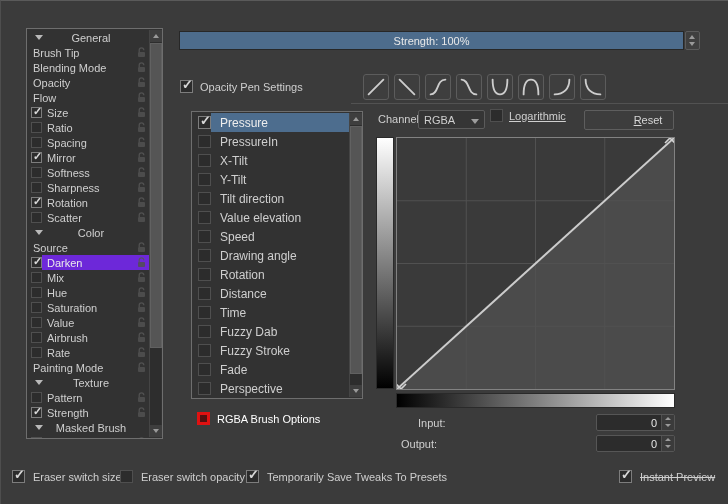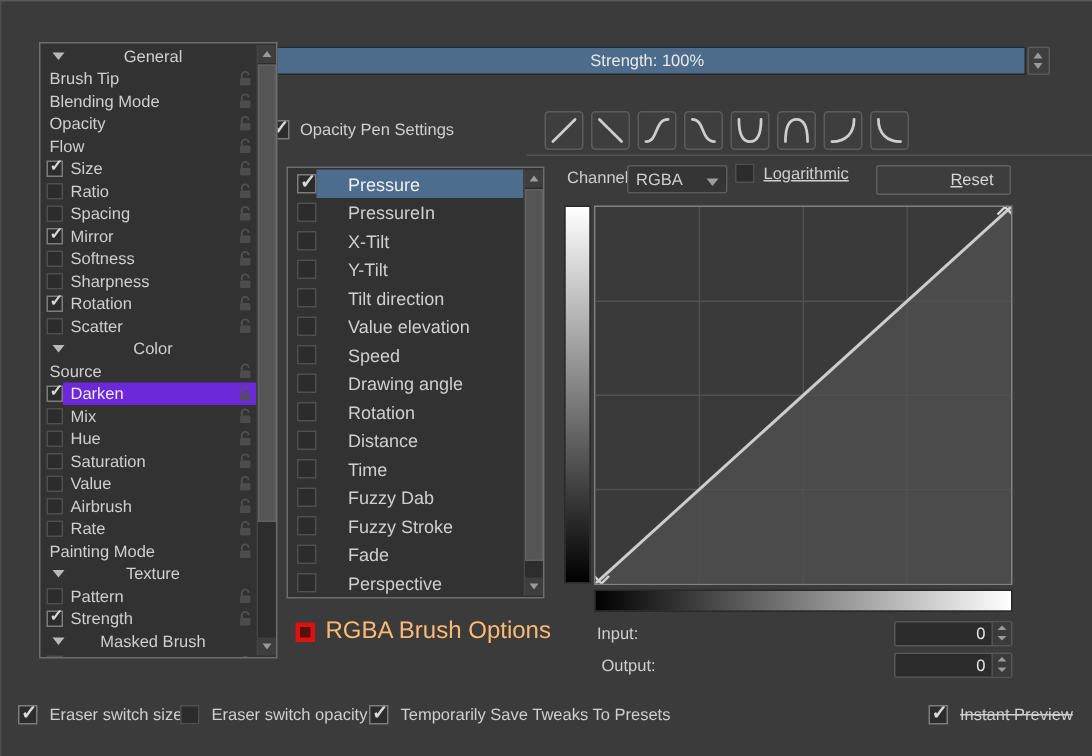--- a/index.html
+++ b/index.html
@@ -26,21 +26,21 @@
     background:#2d2d2d; border-left:1px solid #454545;
   }
   .sb-btn { position:absolute; left:0; width:12px; height:12px; background:#3e3e3e; }
   .sb-btn.up { top:0; } .sb-btn.down { bottom:0; }
   .tri-up, .tri-down, .tri-right { width:0; height:0; position:absolute; left:3px; }
   .tri-up    { top:4px; border-left:3px solid transparent; border-right:3px solid transparent; border-bottom:4px solid #9a9a9a; }
   .tri-down  { top:4px; border-left:3px solid transparent; border-right:3px solid transparent; border-top:4px solid #9a9a9a; }
   .sb-thumb { position:absolute; left:0; width:12px; background:#555555; border:1px solid #616161; }
   
   .option-list {
-    position:absolute; left:25px; top:27px; width:159px; height:411px;
+    position:absolute; left:25px; top:27px; width:137px; height:411px;
     background:#323232; border:1px solid #6e6e6e; overflow:hidden;
   }
   .option-rows { position:absolute; left:1px; top:1px; right:13px; }
   .opt-row { display:flex; align-items:center; height:15px; padding-left:3px; position:relative; }
   .opt-row .cb { width:11px; height:11px; flex:0 0 11px; }
   .opt-row .cb .mark { font-size:11px; line-height:11px; top:-2px; left:1px; }
   .opt-fill { flex:1; display:flex; align-items:center; height:15px; padding-left:5px; position:relative; }
   .opt-row.plain .opt-fill { padding-left:2px; }
   .opt-fill.selected { background:#6d28d9; color:#eaeaea; }
   .opt-row.header { justify-content:flex-start; }
@@ -68,21 +68,21 @@
     border-radius:3px; display:flex; align-items:center; justify-content:center;
   }
   .panel-sep { position:absolute; left:350px; top:102px; width:378px; height:1px; background:#525252; }
   
   .sensor-list {
     position:absolute; left:190px; top:110px; width:172px; height:288px;
     background:#323232; border:1px solid #6e6e6e; overflow:hidden;
   }
   .sensor-rows { position:absolute; left:1px; top:1px; right:13px; }
   .sensor-row { display:flex; align-items:center; height:19px; padding-left:5px; font-size:12px; }
-  .sensor-fill { flex:1; display:flex; align-items:center; height:19px; padding-left:21px; }
+  .sensor-fill { flex:1; display:flex; align-items:center; height:19px; padding-left:9px; }
   .sensor-fill.selected { background:#4d6d8e; color:#eeeeee; }
   
   .channel-label { position:absolute; left:377px; top:112px; }
   .dropdown {
     position:absolute; left:417px; top:109px; width:67px; height:19px;
     background:#353535; border:1px solid #5b5b5b; border-radius:2px;
     display:flex; align-items:center; padding-left:5px;
   }
   .dd-arrow { position:absolute; right:5px; top:8px; width:0; height:0;
     border-left:4px solid transparent; border-right:4px solid transparent; border-top:5px solid #9d9d9d; }
@@ -94,37 +94,37 @@
     display:flex; align-items:center; justify-content:center; color:#d6d6d6;padding-left:38px;
   }
   .reset-btn .mn { text-decoration:underline; }
   
   .vgrad { position:absolute; left:375px; top:136px; width:18px; height:252px;
     background:linear-gradient(to bottom,#ffffff 0%,#000000 100%); border:1px solid #2a2a2a; }
   .hgrad { position:absolute; left:395px; top:392px; width:279px; height:15px;
     background:linear-gradient(to right,#000000 0%,#ffffff 100%); border:1px solid #2a2a2a; }
   .curve-area { position:absolute; left:395px; top:136px; width:279px; height:253px; border:1px solid #828282; background:#3a3a3a; }
   
-  .io-label-in  { position:absolute; left:397px; top:416px;text-align:center; }
+  .io-label-in  { position:absolute; left:417px; top:416px;text-align:center; }
   .io-label-out { position:absolute; left:400px; top:437px; }
   .spinbox {
     position:absolute; left:595px; width:79px; height:17px;
     background:#2c2c2c; border:1px solid #565656; border-radius:2px;
     display:flex; align-items:center;
   }
   .spinbox.in  { top:413px; } .spinbox.out { top:434px; }
   .spin-val { flex:1; text-align:right; padding-right:4px; color:#e4e4e4; }
   .spin-btns { position:relative; width:13px; height:15px; background:#3b3b3b; border-left:1px solid #505050; }
   .spin-btns .tri-up { left:3px; top:2px; border-bottom-width:3px; }
   .spin-btns .tri-down { left:3px; top:9px; border-top-width:3px; }
   
   .rgba-row { position:absolute; left:196px; top:411px; display:flex; align-items:center; gap:7px; }
   .rgba-icon { width:13px; height:13px; background:#e01111; position:relative; }
   .rgba-icon::after { content:""; position:absolute; left:3px; top:3px; right:3px; bottom:3px; background:#551010; }
-  .rgba-label { color:#fdba74; font-size:16px; }
+  .rgba-label { color:#ffffff; font-size:11px; }
   
   .footer { position:absolute; left:0; right:0; top:469px; height:20px; }
   .f-item { position:absolute; display:flex; align-items:center; gap:8px; }
   .f1 { left:11px; } .f2 { left:119px; } .f3 { left:245px; } .f4 { left:618px; }
   .strike { text-decoration:line-through; }
 </style>
 </head>
 <body>
 
 <div class="root">

